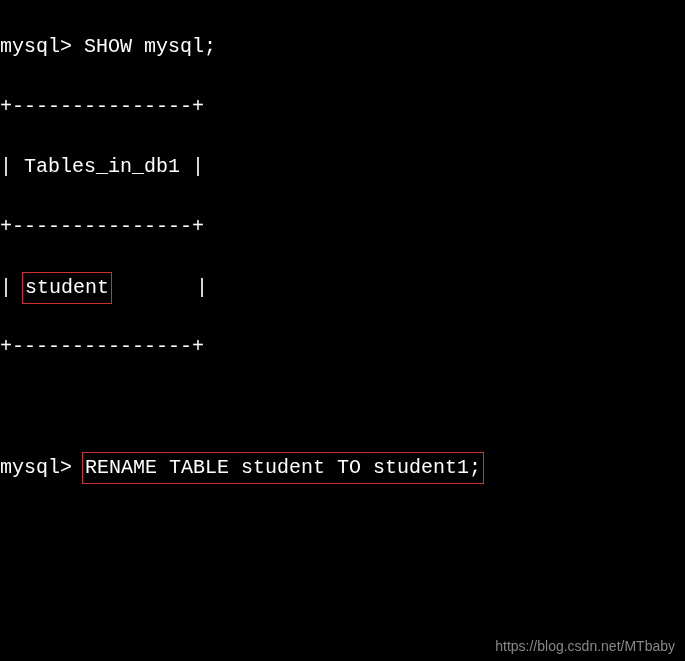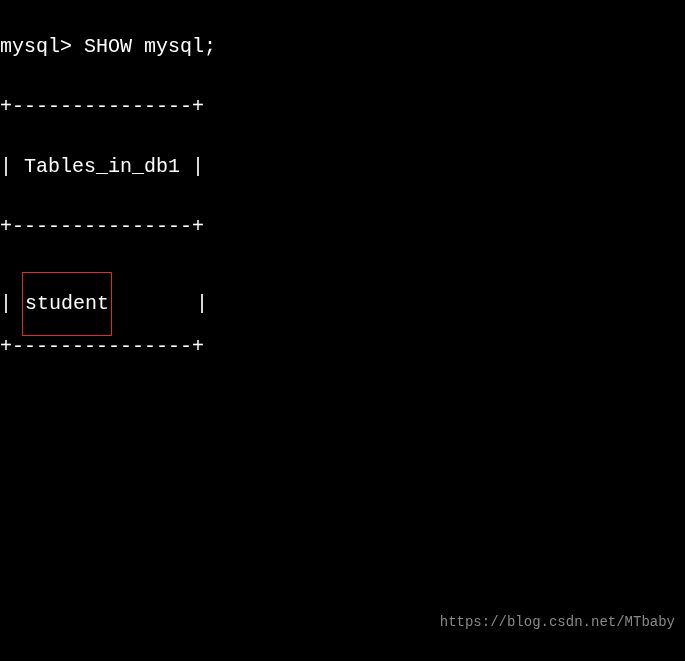--- a/index.html
+++ b/index.html
@@ -22,43 +22,44 @@
     .terminal {
       white-space: pre;
     }
     .line {
       display: block;
       height: 30px;
     }
     .highlight-box {
       border: 1px solid #d32f2f;
       display: inline-block;
-      padding: 16px 2px;
+      padding: 0 2px;
       margin-left: -2px;
     }
     .watermark {
       position: absolute;
-      bottom: 28px;
+      bottom: 4px;
       right: 10px;
       color: #888;
       font-size: 14px;
-      font-family: Liberation Mono, monospace;
+      font-family: Liberation Sans, sans-serif;
     }
   </style>
 </head>
 <body>
 
 <div class="terminal">
 <span class="line"><span>mysql&gt;</span> <span>SHOW mysql;</span></span>
 <span class="line">+---------------+</span>
 <span class="line"><span>|</span><span> Tables_in_db1 </span><span>|</span></span>
 <span class="line">+---------------+</span>
 <span class="line"><span>|</span><span> </span><span class="highlight-box">student</span><span>       </span><span>|</span></span>
 <span class="line">+---------------+</span>
 <span class="line"></span>
+<span class="line"><span>mysql&gt;</span><span> </span><span class="highlight-box">RENAME TABLE student TO student1;</span></span>
 
 
 
 
 
 
 
 
 
 

